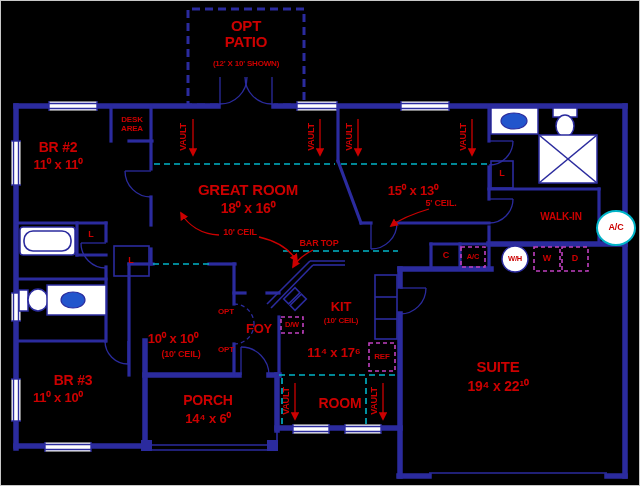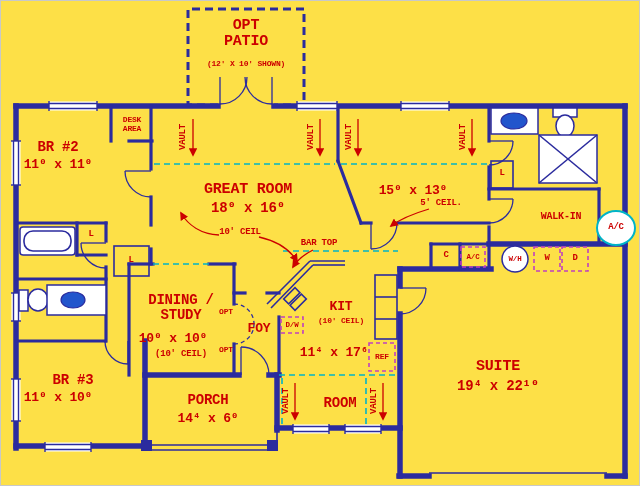--- a/index.html
+++ b/index.html
@@ -1,17 +1,17 @@
 <!DOCTYPE html>
 <html><head>
 <meta charset="utf-8">
 <style>
   html,body{margin:0;padding:0;background:#fff;}
-  #plan{position:relative;width:640px;height:486px;background:#fde047;border:1px solid #c8c8c8;box-sizing:border-box;overflow:hidden;
-        font-family:Liberation Mono, monospace;}
+  #plan{position:relative;width:640px;height:486px;background:#000000;border:1px solid #c8c8c8;box-sizing:border-box;overflow:hidden;
+        font-family:Liberation Sans, sans-serif;}
   #plan svg{position:absolute;left:0;top:0;}
   .lbl{position:absolute;color:#cc0000;font-weight:700;transform:translate(-50%,-50%);
        white-space:nowrap;text-align:center;line-height:1.08;letter-spacing:-0.2px;}
   .wrap{white-space:normal;}
   .vert{transform:translate(-50%,-50%) rotate(-90deg);}
   
   .ew{stroke:#2b2b9e;stroke-width:5.5;fill:none;stroke-linecap:square}
   .iw{stroke:#2b2b9e;stroke-width:3.2;fill:none;stroke-linecap:square}
   .tw{stroke:#2b2b9e;stroke-width:1.6;fill:none}
   .fx{stroke:#2b2b9e;stroke-width:1.5;fill:#fff}
@@ -270,21 +270,20 @@
 <div class="lbl" style="left:247px;top:189px;font-size:15px">GREAT ROOM</div>
 <div class="lbl" style="left:247px;top:208px;font-size:14px">18⁰ x 16⁰</div>
 <div class="lbl" style="left:239px;top:232px;font-size:9px">10' CEIL</div>
 
 <div class="lbl" style="left:412px;top:190px;font-size:13px">15⁰ x 13⁰</div>
 <div class="lbl" style="left:440px;top:203px;font-size:9px">5' CEIL.</div>
 
 <div class="lbl" style="left:560px;top:216px;font-size:10px">WALK-IN</div>
 <div class="lbl" style="left:615px;top:227px;font-size:9px">A/C</div>
 
-<div class="lbl wrap" style="left:180px;top:307px;font-size:14px;width:86px">DINING / STUDY</div>
 <div class="lbl" style="left:172px;top:338px;font-size:13px">10⁰ x 10⁰</div>
 <div class="lbl" style="left:180px;top:354px;font-size:9px">(10' CEIL)</div>
 
 <div class="lbl" style="left:258px;top:328px;font-size:13px">FOY</div>
 <div class="lbl" style="left:225px;top:311px;font-size:8px">OPT</div>
 <div class="lbl" style="left:225px;top:349px;font-size:8px">OPT</div>
 
 <div class="lbl" style="left:340px;top:306px;font-size:13px">KIT</div>
 <div class="lbl" style="left:340px;top:320px;font-size:8px">(10' CEIL)</div>
 <div class="lbl" style="left:333px;top:352px;font-size:13px">11⁴ x 17⁶</div>

